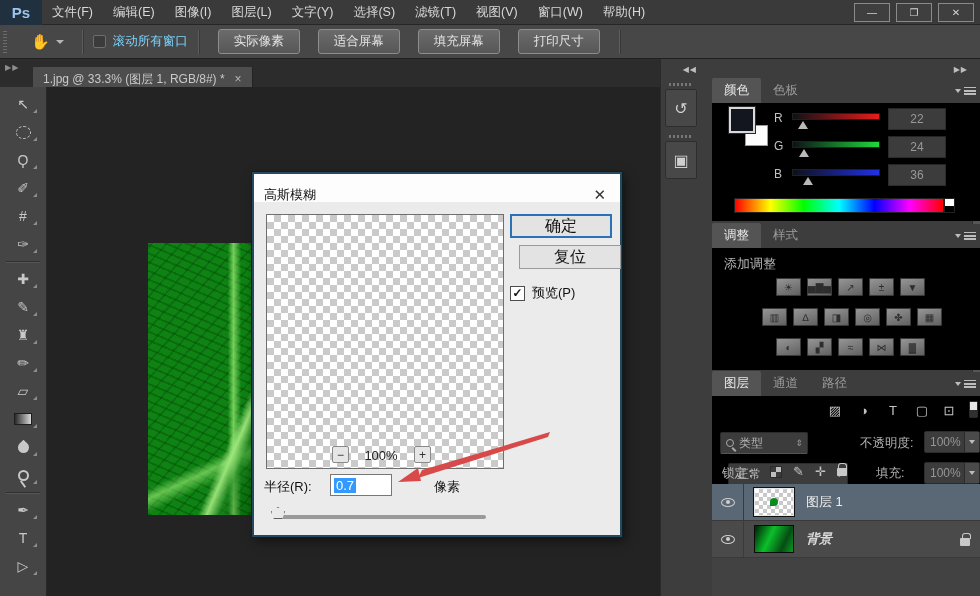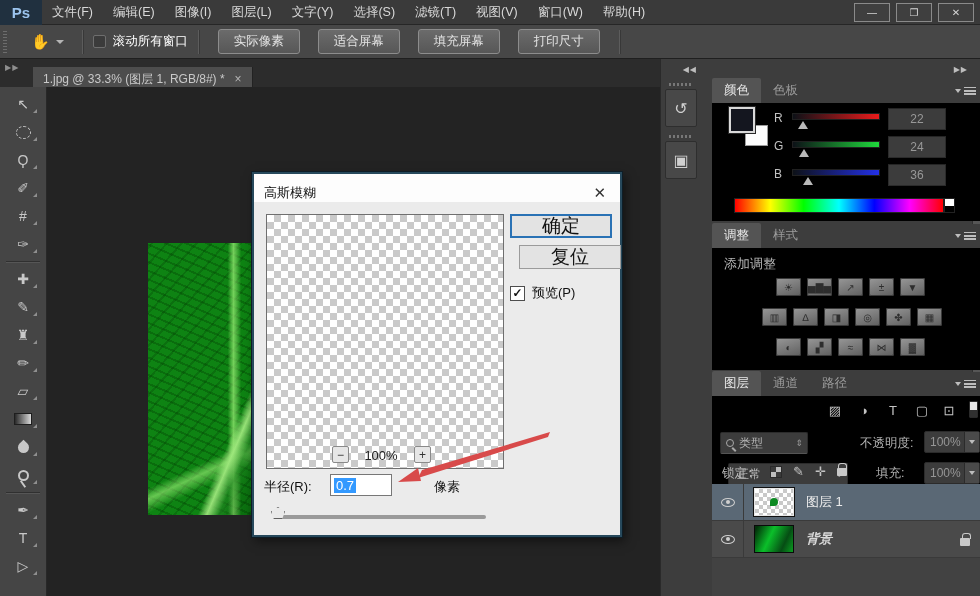--- a/index.html
+++ b/index.html
@@ -15,21 +15,21 @@
   #win-controls { margin-left:auto; display:flex; gap:6px; padding-right:6px; }
   .win-btn { width:36px; height:19px; border:1px solid #8a8a8a; color:#d5d5d5; font-size:10px; display:flex; align-items:center; justify-content:center; background:#3f3f3f; }
 
   
   #optbar { left:0; top:25px; width:980px; height:34px; background:#474747; border-bottom:1px solid #1f1f1f; display:flex; align-items:center; }
   .vgrip { width:4px; height:22px; margin:0 6px 0 3px; background:repeating-linear-gradient(#6d6d6d 0 1px, transparent 1px 3px); }
   #hand-tool { color:#c9c9c9; font-size:15px; margin-left:18px; }
   .dd-arrow { width:0; height:0; border-left:4px solid transparent; border-right:4px solid transparent; border-top:4px solid #b5b5b5; margin:0 8px 0 6px; }
   .vsep { width:1px; height:24px; background:#5c5c5c; margin:0 10px; box-shadow:1px 0 0 #383838; }
   .opt-check { width:13px; height:13px; background:#3b3b3b; border:1px solid #6e6e6e; border-radius:2px; margin-right:7px; }
-  .opt-label { color:#ffffff; font-size:12.5px; }
+  .opt-label { color:#7dd3fc; font-size:12.5px; }
   .opt-btn { margin:0 9px; padding:3px 15px; font-size:12.5px; color:#e4e4e4; background:linear-gradient(#6b6b6b,#575757); border:1px solid #8d8d8d; border-radius:3px; }
 
   
   #tabstrip { left:0; top:59px; width:660px; height:28px; background:#2c2c2c; }
   #tab-collapse { position:absolute; left:5px; top:4px; color:#8f8f8f; font-size:8px; letter-spacing:1px; }
   #tab-grip { position:absolute; left:33px; top:21px; width:46px; height:3px; background:repeating-linear-gradient(90deg,#6a6a6a 0 2px, transparent 2px 4px); }
   #doc-tab { position:absolute; left:33px; top:8px; height:24px; background:#4d4d4d; display:flex; align-items:center; padding:0 10px; border-right:1px solid #222; }
   #doc-tab-title { color:#c9c9c9; font-size:12px; white-space:nowrap; }
   #doc-tab-close { color:#b5b5b5; font-size:12px; margin-left:10px; }
 
@@ -127,27 +127,27 @@
     background-color:#fff;
     background-image:linear-gradient(45deg,#c9c9c9 25%,transparent 25%,transparent 75%,#c9c9c9 75%),linear-gradient(45deg,#c9c9c9 25%,transparent 25%,transparent 75%,#c9c9c9 75%);
     background-size:8px 8px; background-position:0 0,4px 4px; }
   #thumb1 i { position:absolute; left:15px; top:9px; width:8px; height:8px; background:#0c8a22; border-radius:50% 50% 50% 0; }
   #thumb2 { border:1px solid #0a0a0a; background:linear-gradient(115deg,#02320a 5%,#0bbf2a 40%,#064d14 75%,#0a9c20 100%); }
   .layer-name { margin-left:12px; font-size:13px; color:#ececec; }
   #layers-empty { position:absolute; left:0; top:186px; width:272px; height:38px; background:#424242; }
 
   
   #dialog { left:252px; top:172px; width:370px; height:365px; background:#ebebeb; border:2px solid #27495c; box-shadow:0 0 0 1px #0e1d26, 3px 4px 10px rgba(0,0,0,.5); z-index:10; }
-  #dlg-title { height:28px; background:#fdfdfd; display:flex; align-items:flex-end; padding:0 10px; }
+  #dlg-title { height:28px; background:#fdfdfd; display:flex; align-items:flex-start; padding:12px 10px; }
   #dlg-title-text { font-size:13px; color:#111; }
   #dlg-close { margin-left:auto; color:#333; font-size:15px; padding:0 4px; }
   #dlg-preview { position:absolute; left:12px; top:40px; width:238px; height:255px; border:1px solid #6f6f6f; background-color:#fff;
     background-image:linear-gradient(45deg,#cacaca 25%,transparent 25%,transparent 75%,#cacaca 75%),linear-gradient(45deg,#cacaca 25%,transparent 25%,transparent 75%,#cacaca 75%);
     background-size:14px 14px; background-position:0 0,7px 7px; }
-  .dlg-btn { position:absolute; left:256px; width:102px; height:24px; font-size:19px; color:#111; display:flex; align-items:center; justify-content:center; background:#e3e3e3; }
+  .dlg-btn { position:absolute; left:256px; width:102px; height:24px; font-size:16px; color:#111; display:flex; align-items:center; justify-content:center; background:#e3e3e3; }
   #btn-ok { top:40px; border:2px solid #2a72b5; }
   #btn-reset { top:71px; border:1px solid #9b9b9b;margin-left:9px; }
   #dlg-previewrow { position:absolute; left:256px; top:110px; display:flex; align-items:center; }
   #dlg-checkbox { width:15px; height:15px; background:#fff; border:1px solid #4d4d4d; font-size:12px; font-weight:bold; color:#111; display:flex; align-items:center; justify-content:center; margin-right:7px; }
   .zoom-btn { position:absolute; top:272px; width:17px; height:17px; border:1px solid #8a8a8a; background:#e6e6e6; color:#333; font-size:12px; display:flex; align-items:center; justify-content:center; border-radius:2px; }
   #zoom-out { left:78px; } #zoom-in { left:160px; }
   #zoom-level { position:absolute; left:98px; top:274px; width:58px; text-align:center; font-size:13px; color:#222; }
   #radius-label { position:absolute; left:10px; top:304px; font-size:13px; color:#111; }
   #radius-input { position:absolute; left:76px; top:300px; width:62px; height:22px; background:#fff; border:1px solid #777; font-size:13px; display:flex; align-items:center; padding-left:3px; }
   #radius-input .sel { background:#3399ff; color:#fff; padding:0 2px; }

